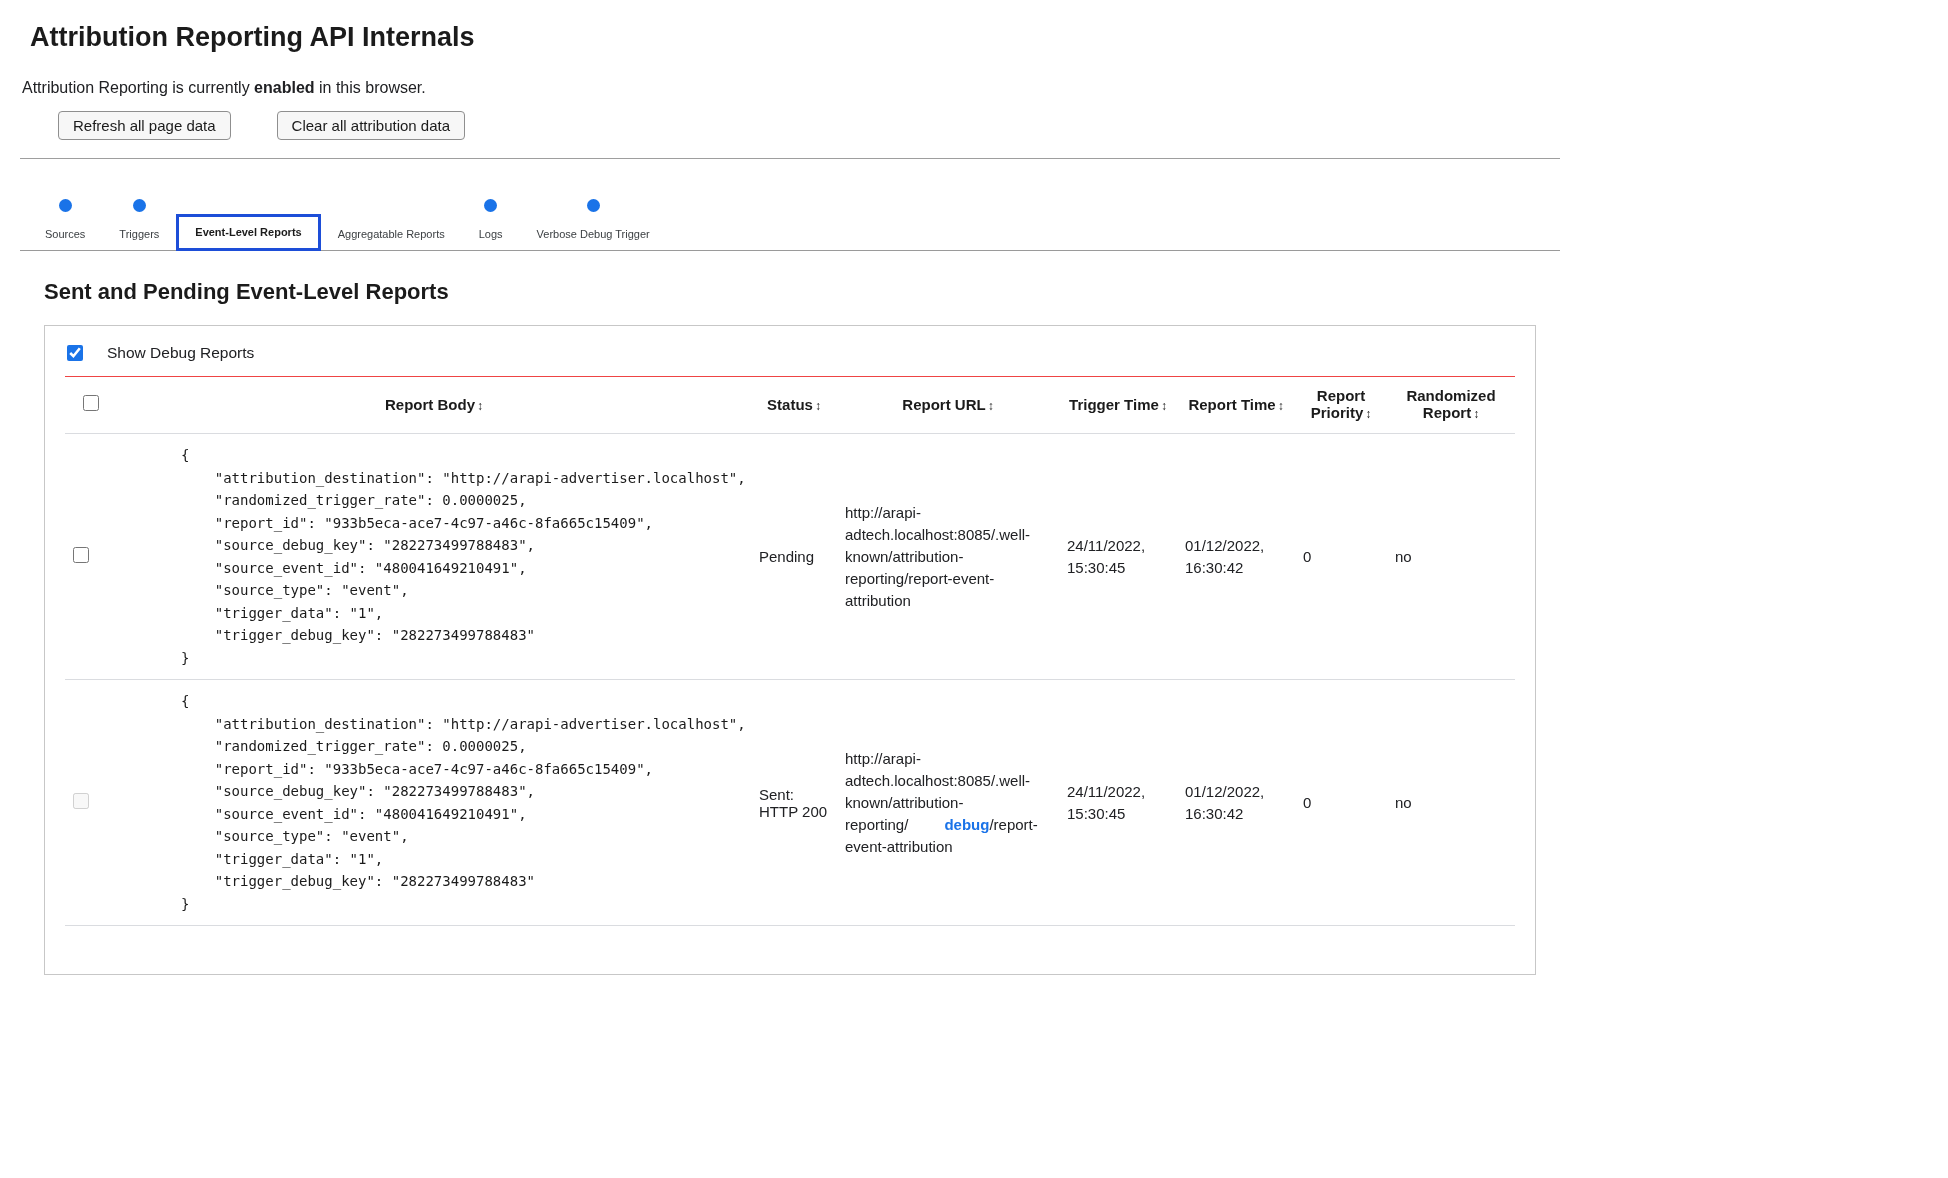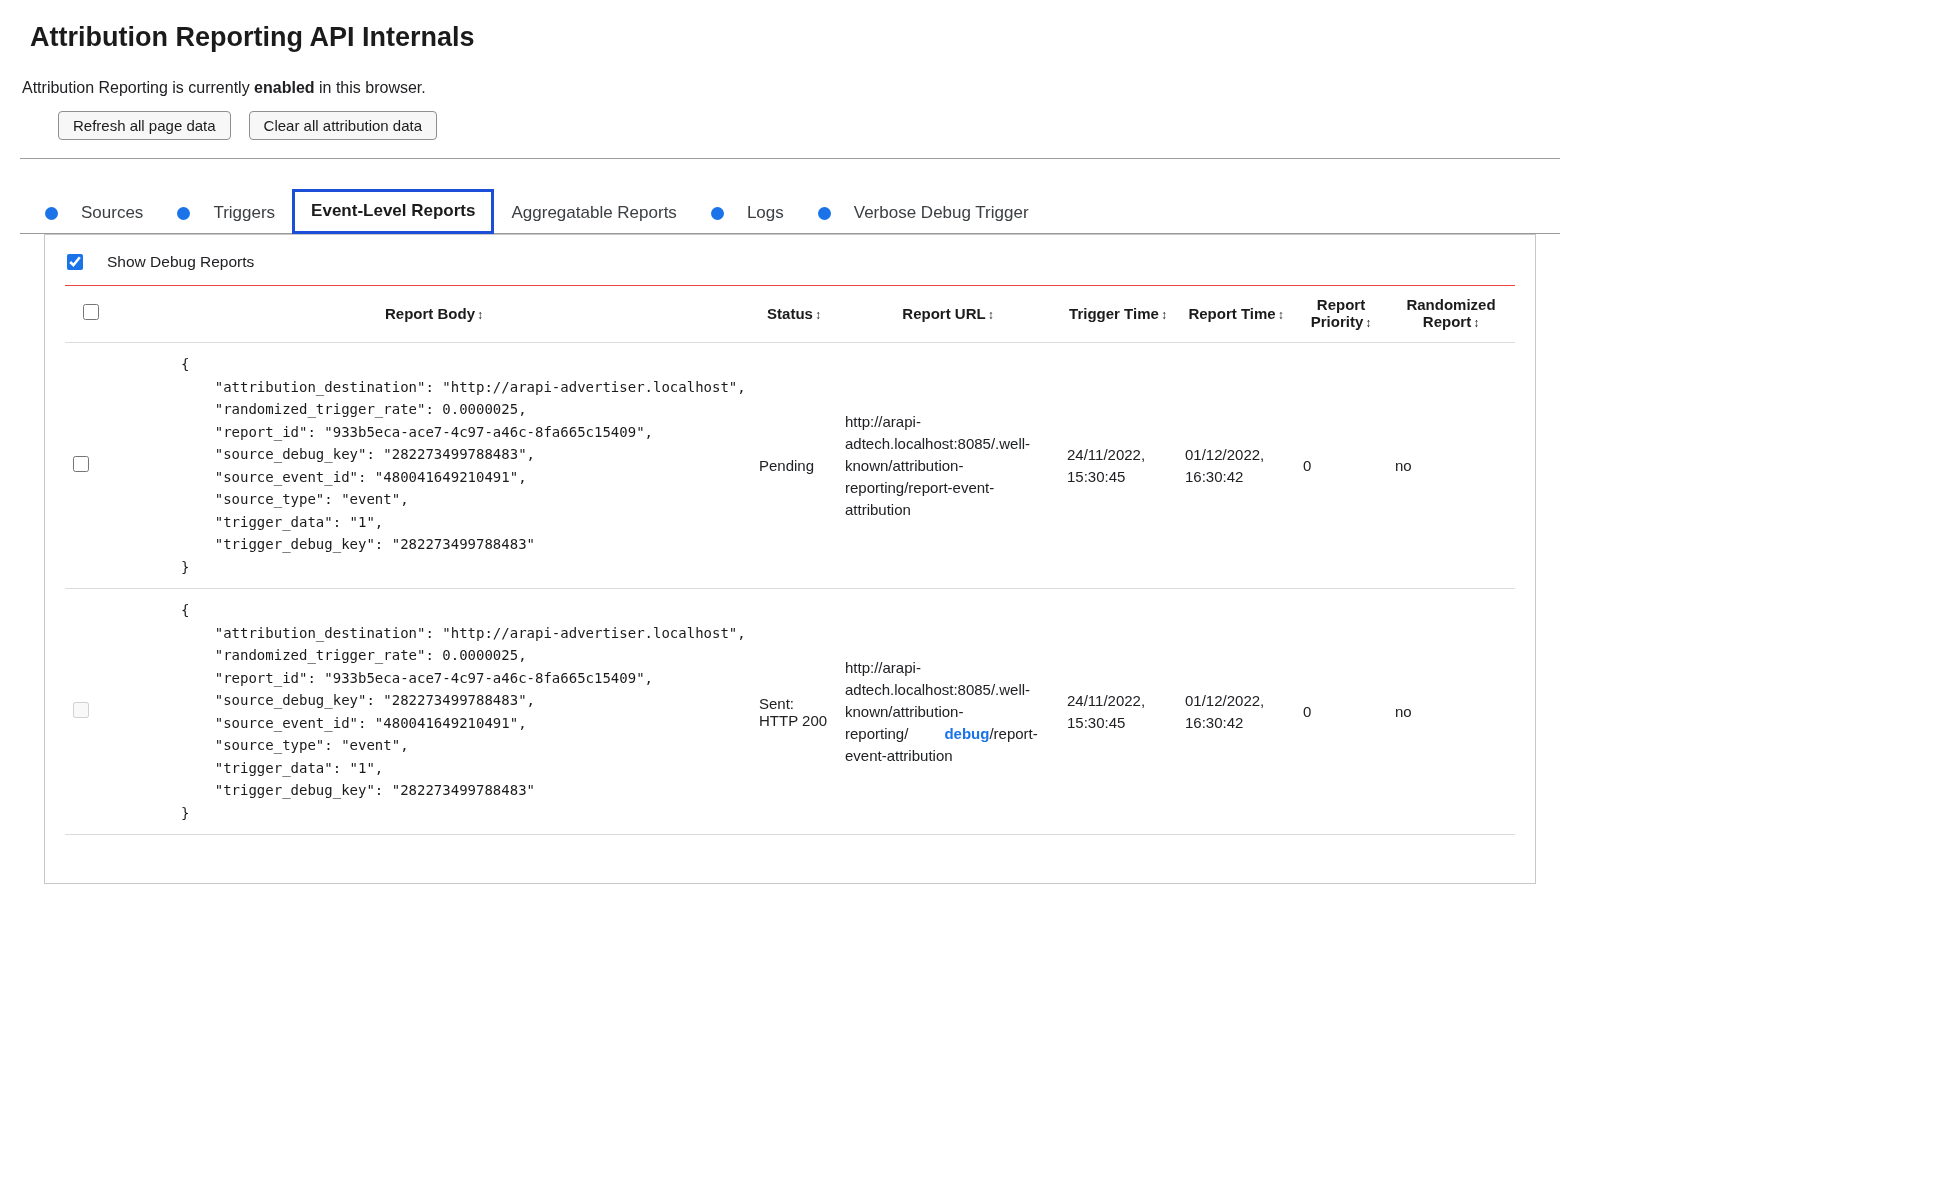--- a/index.html
+++ b/index.html
@@ -15,21 +15,21 @@
 
   h1.page-title {
     font-size: 27px;
     font-weight: bold;
     margin: 8px 0 26px 10px;
     color: #1b1b1b;
   }
   .status-line { margin: 0 0 14px 2px; font-size: 16px; }
   .status-line b { font-weight: bold; }
 
-  .toolbar { display: flex; gap: 18px; margin: 0 0 18px 0; padding-left: 38px; }
+  .toolbar { display: flex; gap: 46px; margin: 0 0 18px 0; padding-left: 38px; }
   button.std-btn {
     font-family: "Liberation Sans", sans-serif;
     font-size: 15px;
     color: #1b1b1b;
     background: #f7f7f7;
     border: 1px solid #8f8f8f;
     border-radius: 4px;
     padding: 5px 14px;
     cursor: pointer;
   }
@@ -42,28 +42,29 @@
 
   .tabstrip {
     display: flex;
     align-items: flex-end;
     border-bottom: 1px solid #9a9a9a;
     padding: 0 0 0 8px;
   }
   .tab {
     display: flex;
     align-items: center;
-    gap: 23px;
+    gap: 16px;
     padding: 9px 16px 10px 16px;
-    font-size: 17px;
+    font-size: 11px;
     color: #3c4043;
     cursor: pointer;
     border: 1px solid transparent;
     margin-bottom: -1px;
     white-space: nowrap;
+    flex-direction: column;
   }
   .tab.active {
     border: 3px solid #1d4ed8;
     background: #fff;
     font-weight: bold;
     color: #1b1b1b;
   }
   .dot {
     width: 13px; height: 13px;
     border-radius: 50%;
@@ -194,20 +195,21 @@
     <div class="tab">
       <span class="dot"></span>
       <span>Logs</span>
     </div>
     <div class="tab">
       <span class="dot"></span>
       <span>Verbose Debug Trigger</span>
     </div>
   </div>
 
+  <h2 class="section-heading">Sent and Pending Event-Level Reports</h2>
 
   <div class="panel">
 
     <div class="controls">
       <label class="debug-toggle">
         <input type="checkbox" checked="" style="">
         <span>Show Debug Reports</span>
       </label>
     </div>
 

